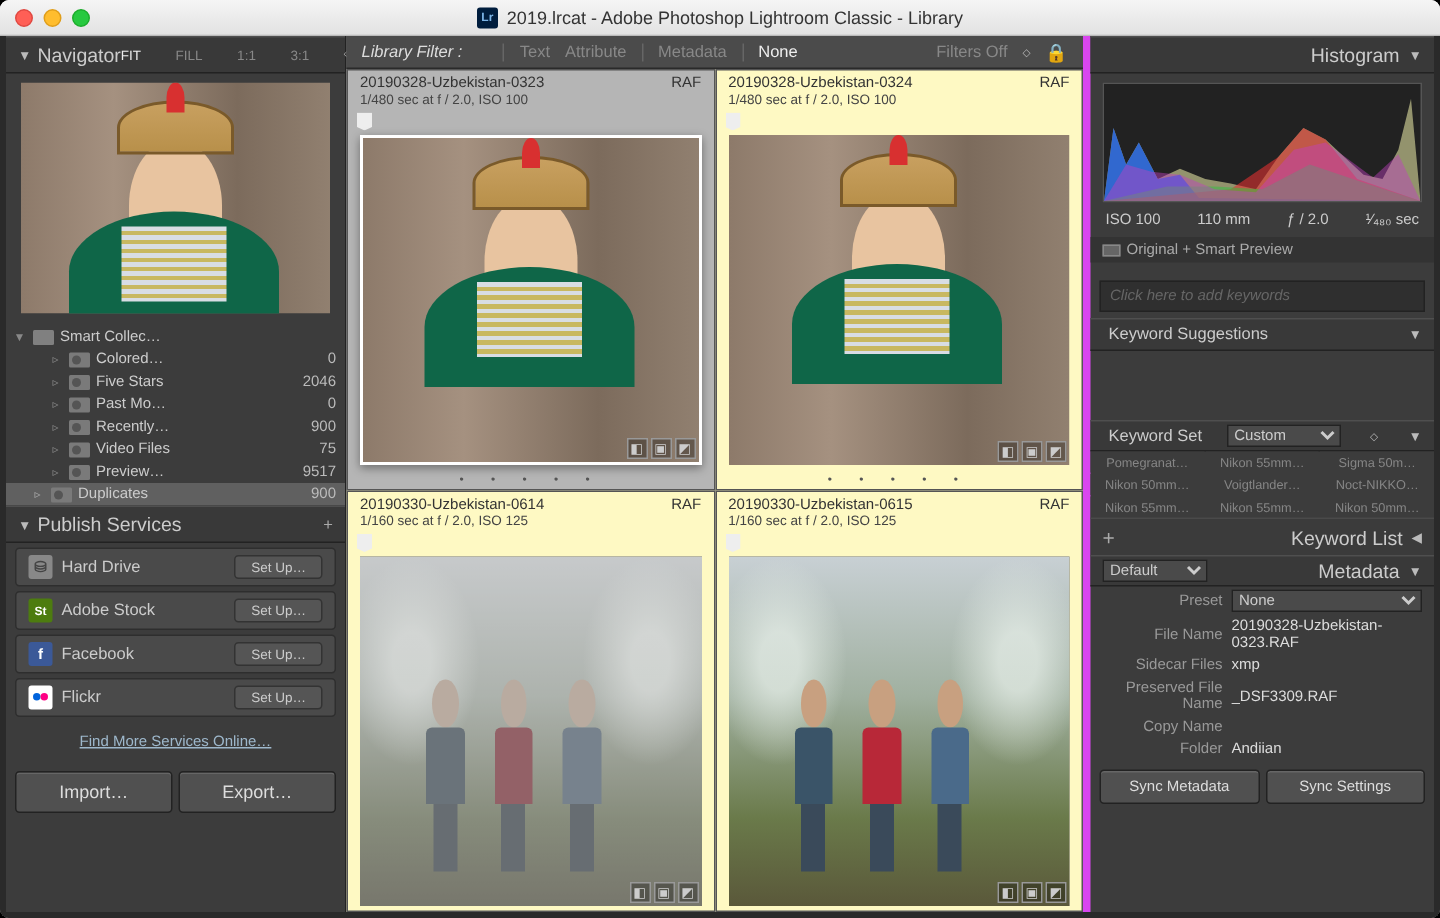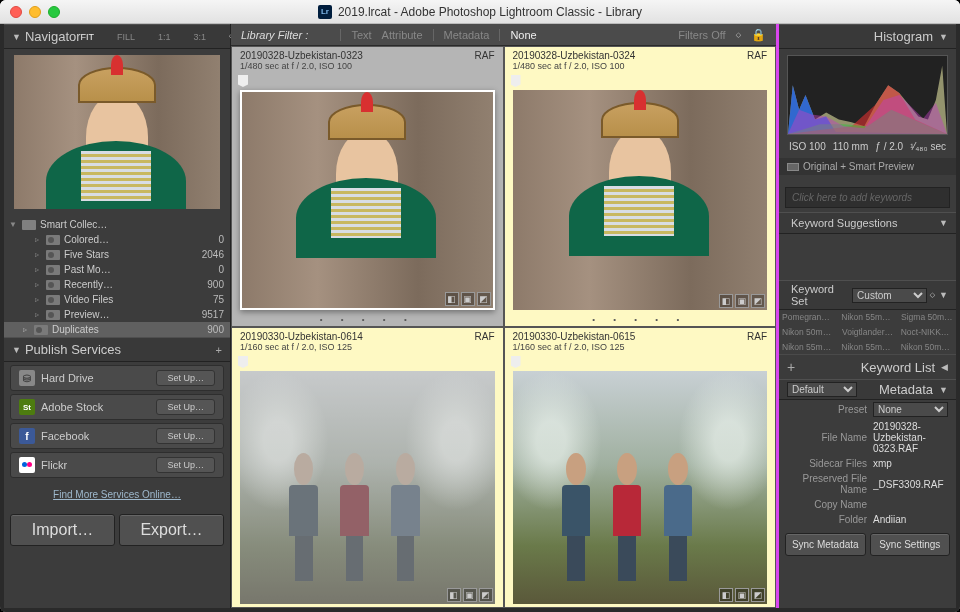--- a/index.html
+++ b/index.html
@@ -10,21 +10,21 @@
   .dot { width: 12px; height: 12px; border-radius: 6px; }
   .dot.r { background: #ff5f56; border: 1px solid #e04942; }
   .dot.y { background: #ffbd2e; border: 1px solid #e09e1a; }
   .dot.g { background: #27c93f; border: 1px solid #1dad2c; }
   .title { margin: 0 auto; color: #333; font-size: 12px; display: flex; align-items: center; gap: 6px; }
   .lr-badge { width: 14px; height: 14px; background: #001d3d; color: #7db6e8; font-size: 8px; display: flex; align-items: center; justify-content: center; font-weight: bold; border-radius: 2px; }
   .app { flex: 1; background: #3a3a3a; display: flex; flex-direction: column; border: 4px solid #2a2a2a; border-top: none; }
   .main-row { flex: 1; display: flex; overflow: hidden; }
   .panel { background: #3c3c3c; display: flex; flex-direction: column; }
   .panel.left { width: 227px; border-right: 1px solid #222; }
-  .panel.right { width: 180px; border-left: 3px solid #d946ef; }
+  .panel.right { width: 234px; border-left: 5px solid #d946ef; }
   .center { flex: 1; background: #777; display: flex; flex-direction: column; }
   .phead { display: flex; align-items: center; justify-content: space-between; padding: 4px 8px; background: #393939; border-bottom: 1px solid #222; border-top: 1px solid #4f4f4f; }
   .phead .t { font-size: 13px; color: #ccc; display: flex; align-items: center; gap: 4px; }
   .tri { font-size: 9px; color: #bbb; }
   .nav-modes { display: flex; gap: 23px; font-size: 9px; color: #888; }
   .nav-modes span.active { color: #eee; }
   .nav-preview { height: 154px; background: #333; margin: 6px 10px 8px; position: relative; overflow: hidden; }
   .photo-portrait { width: 100%; height: 100%; background: linear-gradient(90deg, #8d7a6a 0%, #a59180 30%, #7c6b5c 70%, #918070 100%); display: flex; align-items: flex-start; justify-content: center; padding-top: 10px; }
   .face { width: 62px; height: 88px; background: #e8c4a0; border-radius: 50% 50% 40% 40%; position: relative; margin-top: 28px; }
   .hat { position: absolute; top: -26px; left: -8px; width: 78px; height: 36px; background: linear-gradient(#c8a060, #b8904a); border-radius: 50% 50% 0 0; border: 2px solid #7a5a2a; }
@@ -47,21 +47,21 @@
   .sicon { width: 16px; height: 16px; border-radius: 2px; display: flex; align-items: center; justify-content: center; font-size: 10px; font-weight: bold; }
   .hd { background: #888; color: #444; }
   .as { background: #4d7c0f; color: #fff; font-size: 8px; }
   .fb { background: #3b5998; color: #fff; }
   .fl { background: #fff; color: #fff; position: relative; }
   .fl::before { content: ""; position: absolute; width: 5px; height: 5px; background: #0063dc; border-radius: 50%; left: 3px; top: 5px; }
   .fl::after { content: ""; position: absolute; width: 5px; height: 5px; background: #ff0084; border-radius: 50%; right: 3px; top: 5px; }
   .setup { background: #555; color: #ccc; padding: 2px 10px; border-radius: 3px; font-size: 9px; border: 1px solid #333; }
   .findmore { text-align: center; padding: 8px; color: #9eb8cc; text-decoration: underline; font-size: 10px; }
   .btn-row { display: flex; gap: 4px; padding: 6px; }
-  .bigbtn { flex: 1; background: #505050; border: 1px solid #222; border-radius: 3px; padding: 6px; text-align: center; color: #ddd; font-size: 16px; box-shadow: inset 0 1px 0 #666; }
+  .bigbtn { flex: 1; background: #505050; border: 1px solid #222; border-radius: 3px; padding: 6px; text-align: center; color: #ddd; font-size: 12px; box-shadow: inset 0 1px 0 #666; }
 
   
   .filterbar { background: #4b4b4b; display: flex; align-items: center; padding: 2px 10px; font-size: 11px; gap: 10px; border-bottom: 1px solid #2a2a2a; height: 22px; }
   .filterbar .lbl { color: #ddd; font-style: italic; }
   .filterbar .fitem { color: #888; }
   .filterbar .fitem.sel { color: #eee; }
   .filterbar .sep { width: 1px; height: 12px; background: #666; }
   .filterbar .spacer { flex: 1; }
   .lock { color: #d8b040; font-size: 12px; }
 

